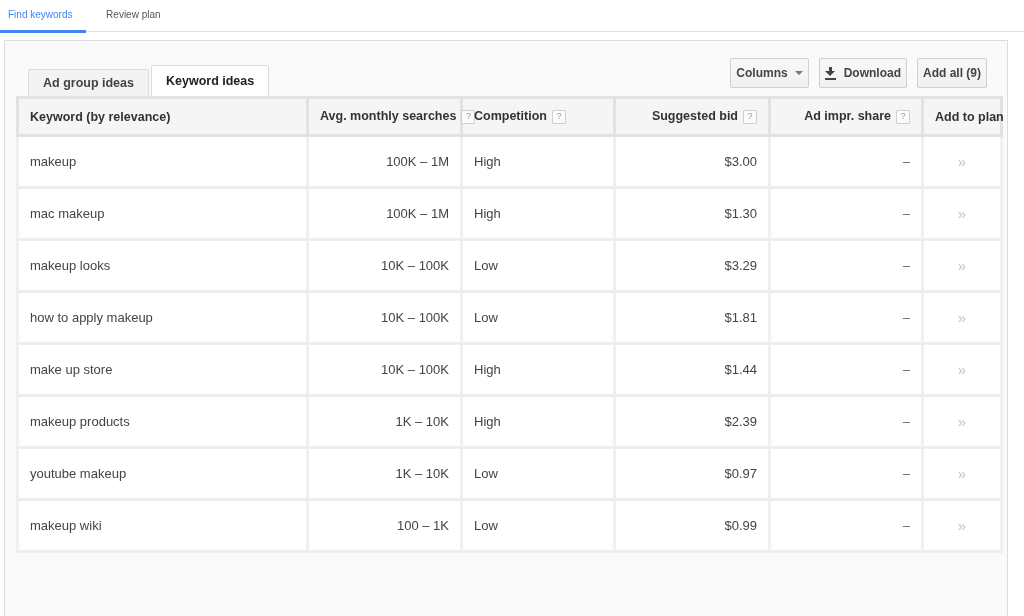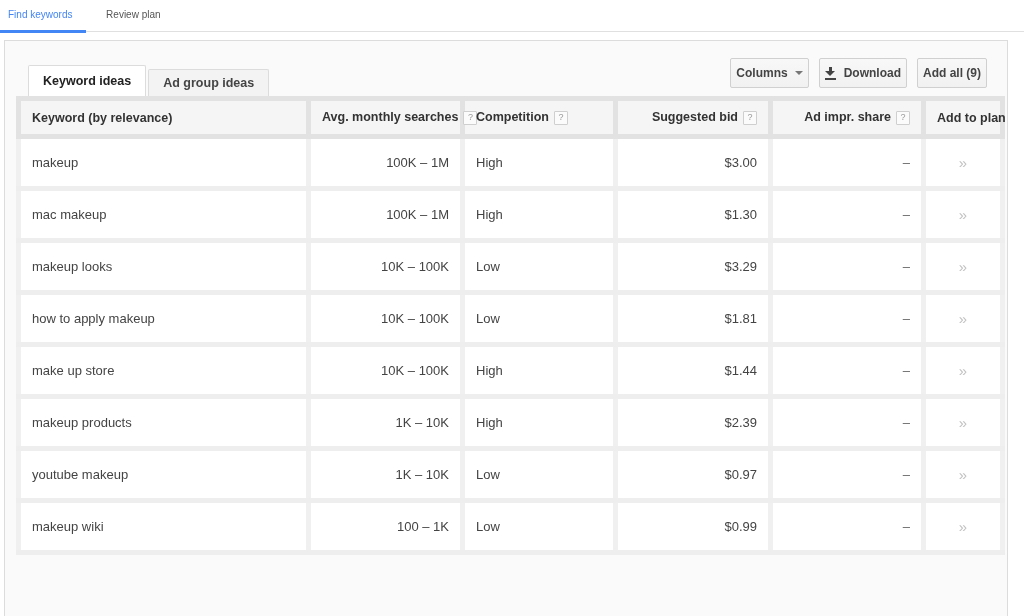--- a/index.html
+++ b/index.html
@@ -167,21 +167,21 @@
   #kw-table {
     position: absolute;
     left: 11px;
     top: 55px;
     width: 984px;
     border-collapse: collapse;
     background: #ffffff;
     table-layout: fixed;
   }
   #kw-table th, #kw-table td {
-    border: 5px solid #404040;
+    border: 3px solid #404040;
     box-sizing: border-box;
     font-weight: normal;
   }
   #kw-table thead th {
     background: #f5f5f5;
     border-color: #e2e2e2;
     height: 38px;
     font-size: 12.5px;
     font-weight: bold;
     color: #333333;
@@ -239,22 +239,22 @@
 <div id="top-nav">
   <span class="nav-tab active" id="nav-tab-find">Find keywords</span>
   <span class="nav-tab">Review plan</span>
 </div>
 
 <div id="panel">
 
   <div id="toolbar">
 
     <div class="sub-tabs">
+      <div class="sub-tab">Ad group ideas</div>
       <div class="sub-tab active">Keyword ideas</div>
-      <div class="sub-tab">Ad group ideas</div>
     </div>
 
     <div class="btn-group">
       <div class="btn">
         <span>Columns</span>
         <span class="caret"></span>
       </div>
       <div class="btn">
         <span class="dl-icon">
           <span class="dl-bar"></span>

